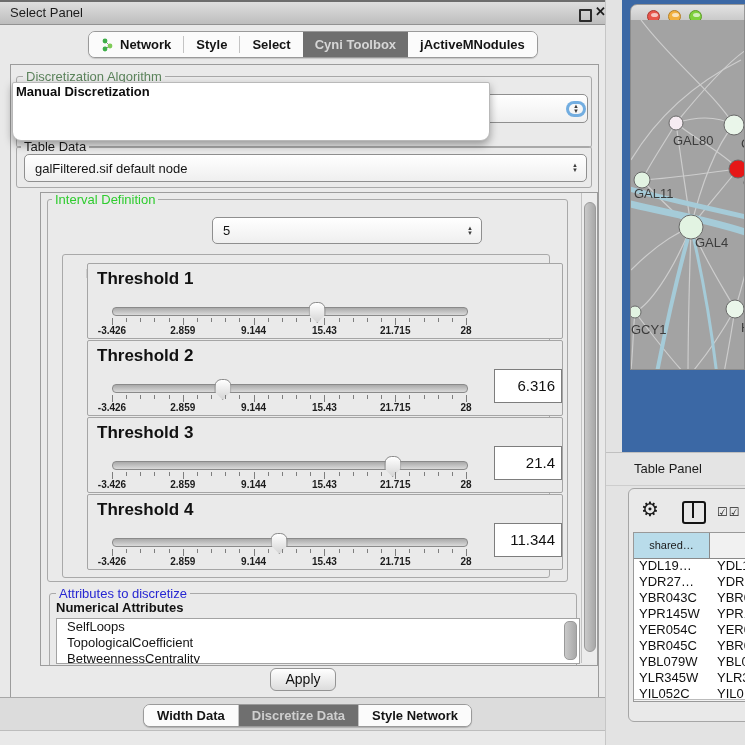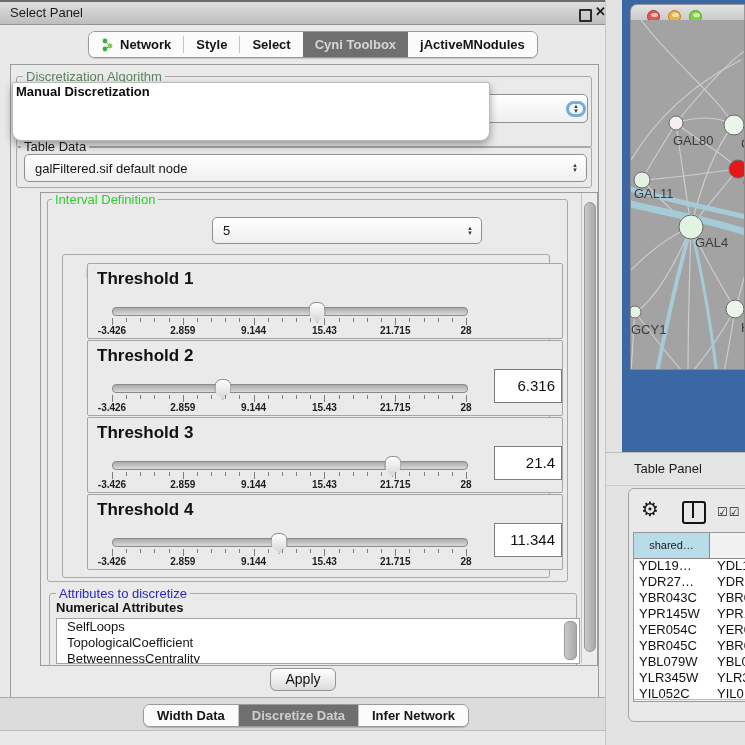--- a/index.html
+++ b/index.html
@@ -370,21 +370,21 @@
   <div class="abs" id="bottom-tabs">
     <div class="btab">
         <span>Width Data</span>
       </div>
     <div class="bsep"></div>
     <div class="btab selected">
         <span>Discretize Data</span>
       </div>
     <div class="bsep"></div>
     <div class="btab">
-        <span>Infer Network</span>
+        <span>Style Network</span>
       </div>
   </div>
 
   <div class="abs" id="algo-popup">
     <span class="opt bold">Manual Discretization</span>
   </div>
 </div>
 
 <div class="abs" id="net-window">
   <div class="abs" id="mac-titlebar">

